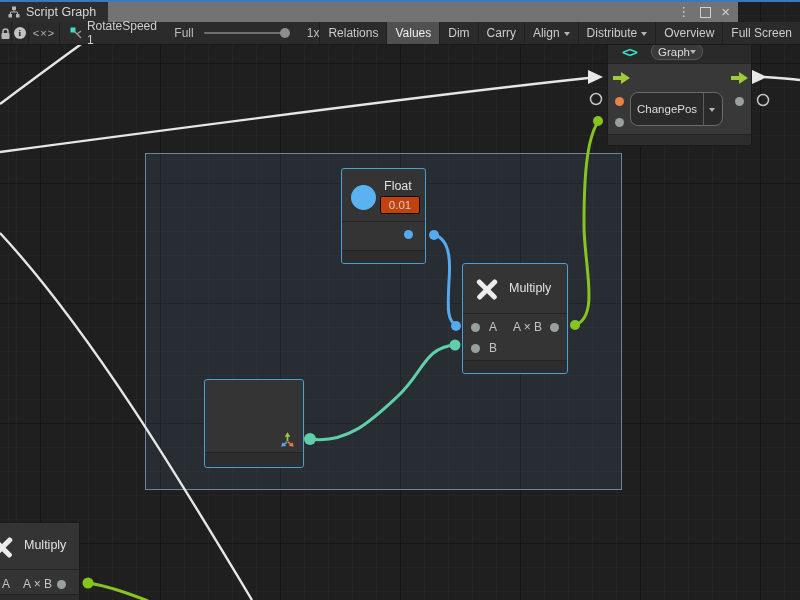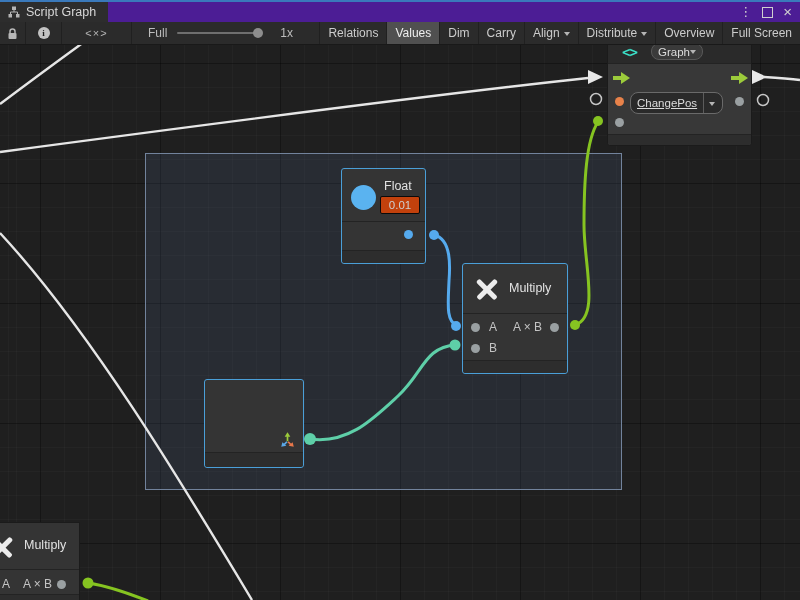--- a/index.html
+++ b/index.html
@@ -2,21 +2,21 @@
 <html style="--accent-blue: #3a79bb; --node-selected-border: #4a9fd8; --flow-green: #9ccb3b; --wire-green: #86c421; --wire-blue: #55aaee; --wire-teal: #5ecfa8; --port-orange: #e8824a; --port-gray: #9aa0a2; --icon-cyan: #3be0c8;"><head>
 <meta charset="utf-8">
 <style>
   html,body{margin:0;padding:0;background:#111;}
   #app{position:relative;width:800px;height:600px;overflow:hidden;background:#1f1f1f;
        font-family:"Liberation Sans","DejaVu Sans",sans-serif;font-size:12px;color:#c8c8c8;
        user-select:none;}
 
   
   .focus-line{position:absolute;left:0;top:0;width:800px;height:2px;background:var(--accent-blue);z-index:30;}
-  .titlebar{position:absolute;left:0;top:2px;width:800px;height:20px;background:#4c1d95;z-index:30;display:flex;align-items:center;}
+  .titlebar{position:absolute;left:0;top:2px;width:738px;height:20px;background:#737373;z-index:30;display:flex;align-items:center;}
   .tab{display:flex;align-items:center;gap:6px;height:20px;padding:0 12px 0 8px;background:#2d2d2d;color:#d6d6d6;font-size:12.5px;}
   .win-controls{margin-left:auto;display:flex;align-items:center;gap:10px;padding-right:8px;color:#cfcfcf;}
   .win-controls .kebab{font-size:13px;line-height:20px;}
   .win-box{width:9px;height:9px;border:1.5px solid #cfcfcf;display:inline-block;}
   .win-close{font-size:15px;line-height:20px;}
 
   
   .toolbar{position:absolute;left:0;top:22px;width:800px;height:22px;background:#2b2b2b;border-bottom:1px solid #191919;z-index:30;display:flex;align-items:center;}
   .tb-btn{height:22px;display:flex;align-items:center;justify-content:center;border-right:1px solid #202020;box-sizing:border-box;}
   .tb-icon-btn{width:26px;}
@@ -125,21 +125,21 @@
             <polygon points="8,0 17,6 8,12"></polygon>
           </g>
         </svg>
       <svg style="position:absolute;left:123px;top:31px;" width="17" height="12">
           <g fill="var(--flow-green)">
             <rect x="0" y="4" width="8" height="4"></rect>
             <polygon points="8,0 17,6 8,12"></polygon>
           </g>
         </svg>
       <span class="dot orange" style="left:7px;top:56px;"></span>
-      <span class="pill" style="left:22px;top:51px;height:22px;width:93px;text-decoration:underline;">
+      <span class="pill" style="left:22px;top:51px;height:34px;width:93px;">
         <span>ChangePos</span>
         <span class="sep"></span>
         <span class="caret"></span>
       </span>
       <span class="dot gray" style="left:127px;top:56px;"></span>
       <span class="dot gray" style="left:7px;top:77px;"></span>
       <div class="ftr" style="height:10px;"></div>
     </div>
 
     <div class="node selected" style="left:341px;top:168px;width:85px;height:96px;">
@@ -225,20 +225,27 @@
         <path d="M3,6 V4.5 a2.5,2.5 0 0 1 5,0 V6" stroke="#b8b8b8" stroke-width="1.5" fill="none"></path>
         <rect x="1.5" y="6" width="8" height="6" rx="1" fill="#b8b8b8"></rect>
       </svg>
     </div>
     <div class="tb-btn tb-icon-btn2">
       <span class="info-circle">i</span>
     </div>
     <div class="tb-btn tb-icon-btn3">
       <span>&lt;×&gt;</span>
     </div>
+    <div class="graph-ref">
+      <svg width="13" height="13">
+        <rect x="0.5" y="0.5" width="5" height="5" fill="#3be0c8"></rect>
+        <path d="M4,4 L11,11 M7,7 L11,4" stroke="#9a9a9a" stroke-width="1.4" fill="none"></path>
+      </svg>
+      <span>RotateSpeed 1</span>
+    </div>
     <div class="zoom-group">
       <span>Full</span>
       <span class="zoom-track">
         <span class="zoom-handle"></span>
       </span>
       <span class="zoom-val">1x</span>
     </div>
     <div class="tb-right">
       <div class="tb-text-btn">
           <span>Relations</span>

